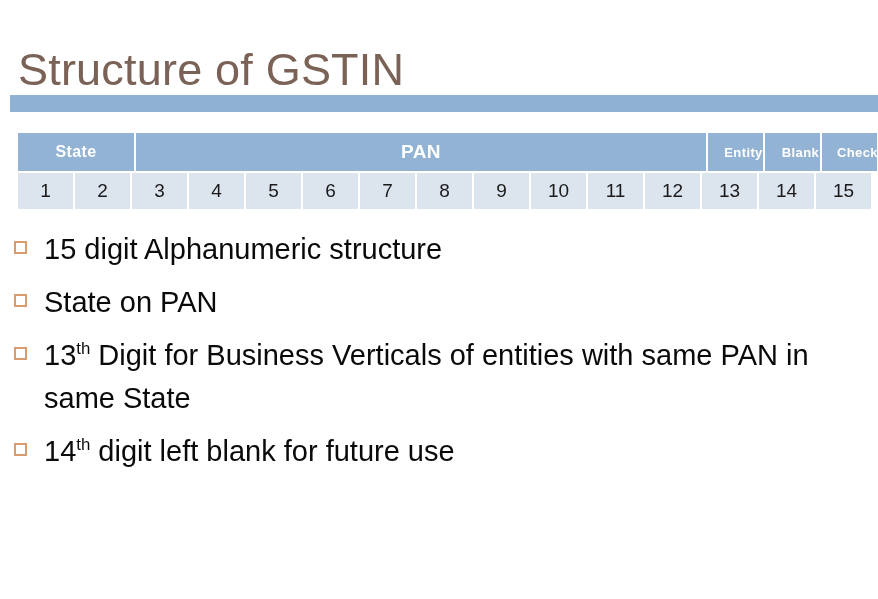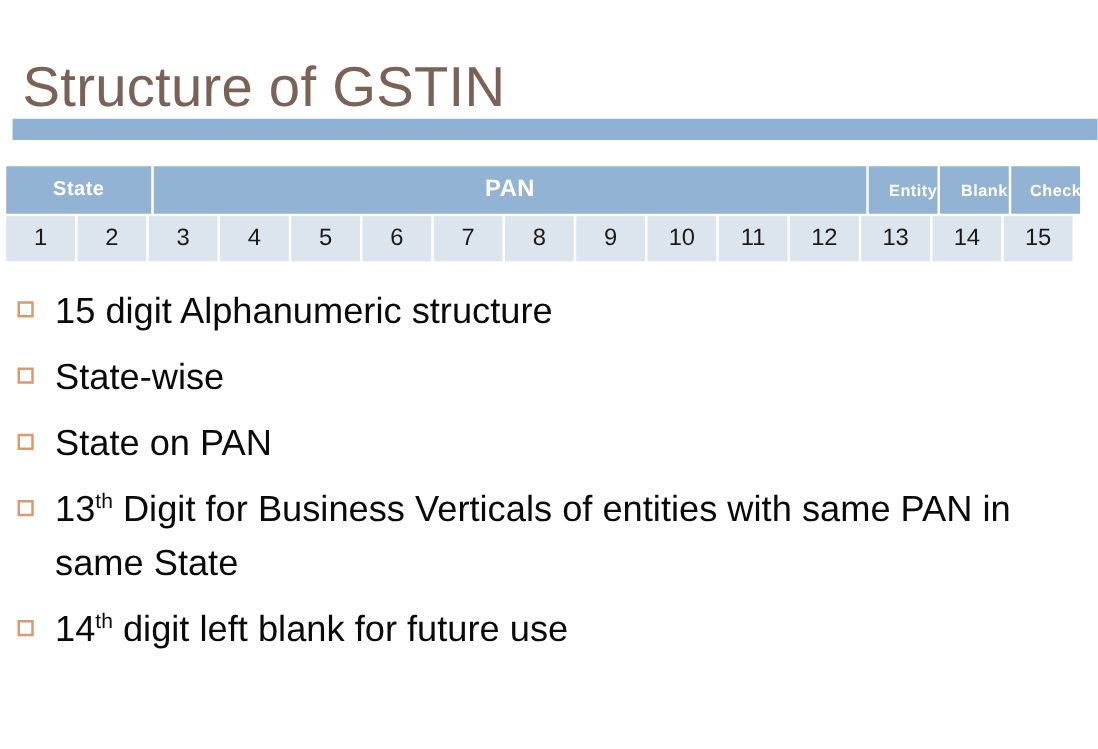--- a/index.html
+++ b/index.html
@@ -42,21 +42,21 @@
     left: 10px;
     top: 95px;
     width: 868px;
     height: 17px;
     background: #8fb2d4;
   }
 
   
   .gstin-table {
     position: absolute;
-    left: 5px;
+    left: 18px;
     top: 133px;
     width: 860px;
   }
   .gstin-header-row {
     display: flex;
     width: 860px;
     height: 38px;
   }
   .gstin-number-row {
     display: flex;
@@ -166,24 +166,20 @@
 
   </div>
 
   <div class="bullets">
 
     <div class="bullet-item">
       <span class="bullet-marker"></span>
       <span class="bullet-text"><span>15 digit Alphanumeric structure</span><sup></sup><span></span></span>
     </div>
 
-    <div class="bullet-item">
-      <span class="bullet-marker"></span>
-      <span class="bullet-text"><span>State-wise</span><sup></sup><span></span></span>
-    </div>
 
     <div class="bullet-item">
       <span class="bullet-marker"></span>
       <span class="bullet-text"><span>State on PAN</span><sup></sup><span></span></span>
     </div>
 
     <div class="bullet-item">
       <span class="bullet-marker"></span>
       <span class="bullet-text"><span>13</span><sup>th</sup><span> Digit for Business Verticals of entities with same PAN in same State</span></span>
     </div>

